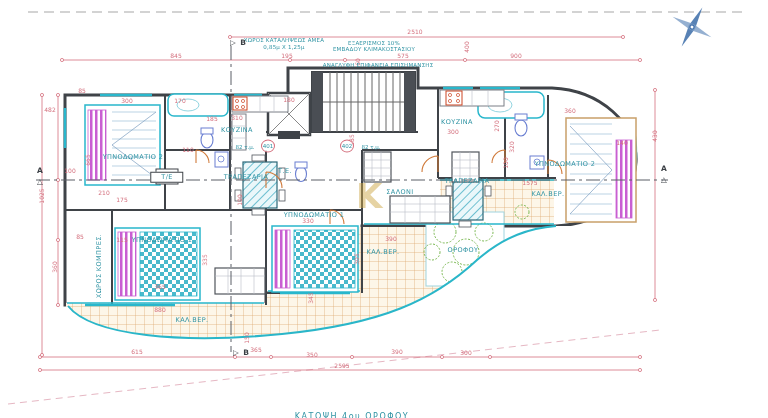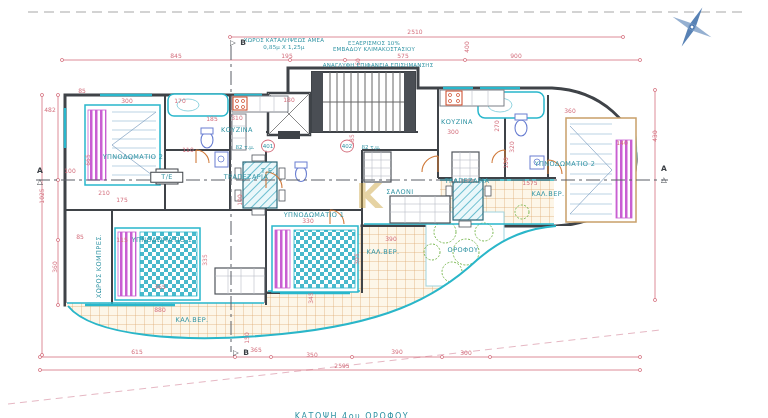--- a/index.html
+++ b/index.html
@@ -320,21 +320,21 @@
       <span class="lbl dim" style="left: 530px; top: 183px;">1575</span>
       <span class="lbl dim" style="left: 622px; top: 143px;">140</span>
       <span class="lbl dim vert" style="left: 655px; top: 136px;">430</span>
       <span class="lbl dim vert" style="left: 240px; top: 200px;">100</span>
       <span class="lbl dim vert" style="left: 352px; top: 140px;">185</span>
       <span class="lbl room" style="left: 133px; top: 157px;">ΥΠΝΟΔΩΜΑΤΙΟ 2</span>
       <span class="lbl room" style="left: 162px; top: 240px;">ΥΠΝΟΔΩΜΑΤΙΟ 1</span>
       <span class="lbl room" style="left: 237px; top: 130px;">ΚΟΥΖΙΝΑ</span>
       <span class="lbl room" style="left: 246px; top: 177px;">ΤΡΑΠΕΖΑΡΙΑ</span>
       <span class="lbl room boxed" style="left: 167px; top: 177px;">Τ/Ε</span>
-      <span class="lbl room" style="left: 268px; top: 171px;">Τ.Ε.</span>
+      <span class="lbl room" style="left: 285px; top: 171px;">Τ.Ε.</span>
       <span class="lbl room" style="left: 314px; top: 215px;">ΥΠΝΟΔΩΜΑΤΙΟ 1</span>
       <span class="lbl room" style="left: 400px; top: 192px;">ΣΑΛΟΝΙ</span>
       <span class="lbl room" style="left: 457px; top: 122px;">ΚΟΥΖΙΝΑ</span>
       <span class="lbl room" style="left: 467px; top: 181px;">ΤΡΑΠΕΖΑΡΙΑ</span>
       <span class="lbl room" style="left: 565px; top: 164px;">ΥΠΝΟΔΩΜΑΤΙΟ 2</span>
       <span class="lbl room" style="left: 192px; top: 320px;">ΚΑΛ.ΒΕΡ.</span>
       <span class="lbl room" style="left: 383px; top: 252px;">ΚΑΛ.ΒΕΡ.</span>
       <span class="lbl room" style="left: 548px; top: 194px;">ΚΑΛ.ΒΕΡ.</span>
       <span class="lbl room" style="left: 463px; top: 250px;">ΟΡΟΦΟΥ</span>
       <span class="lbl room vert" style="left: 99px; top: 266px;">ΧΩΡΟΣ ΚΟΜΠΡΕΣ.</span>

